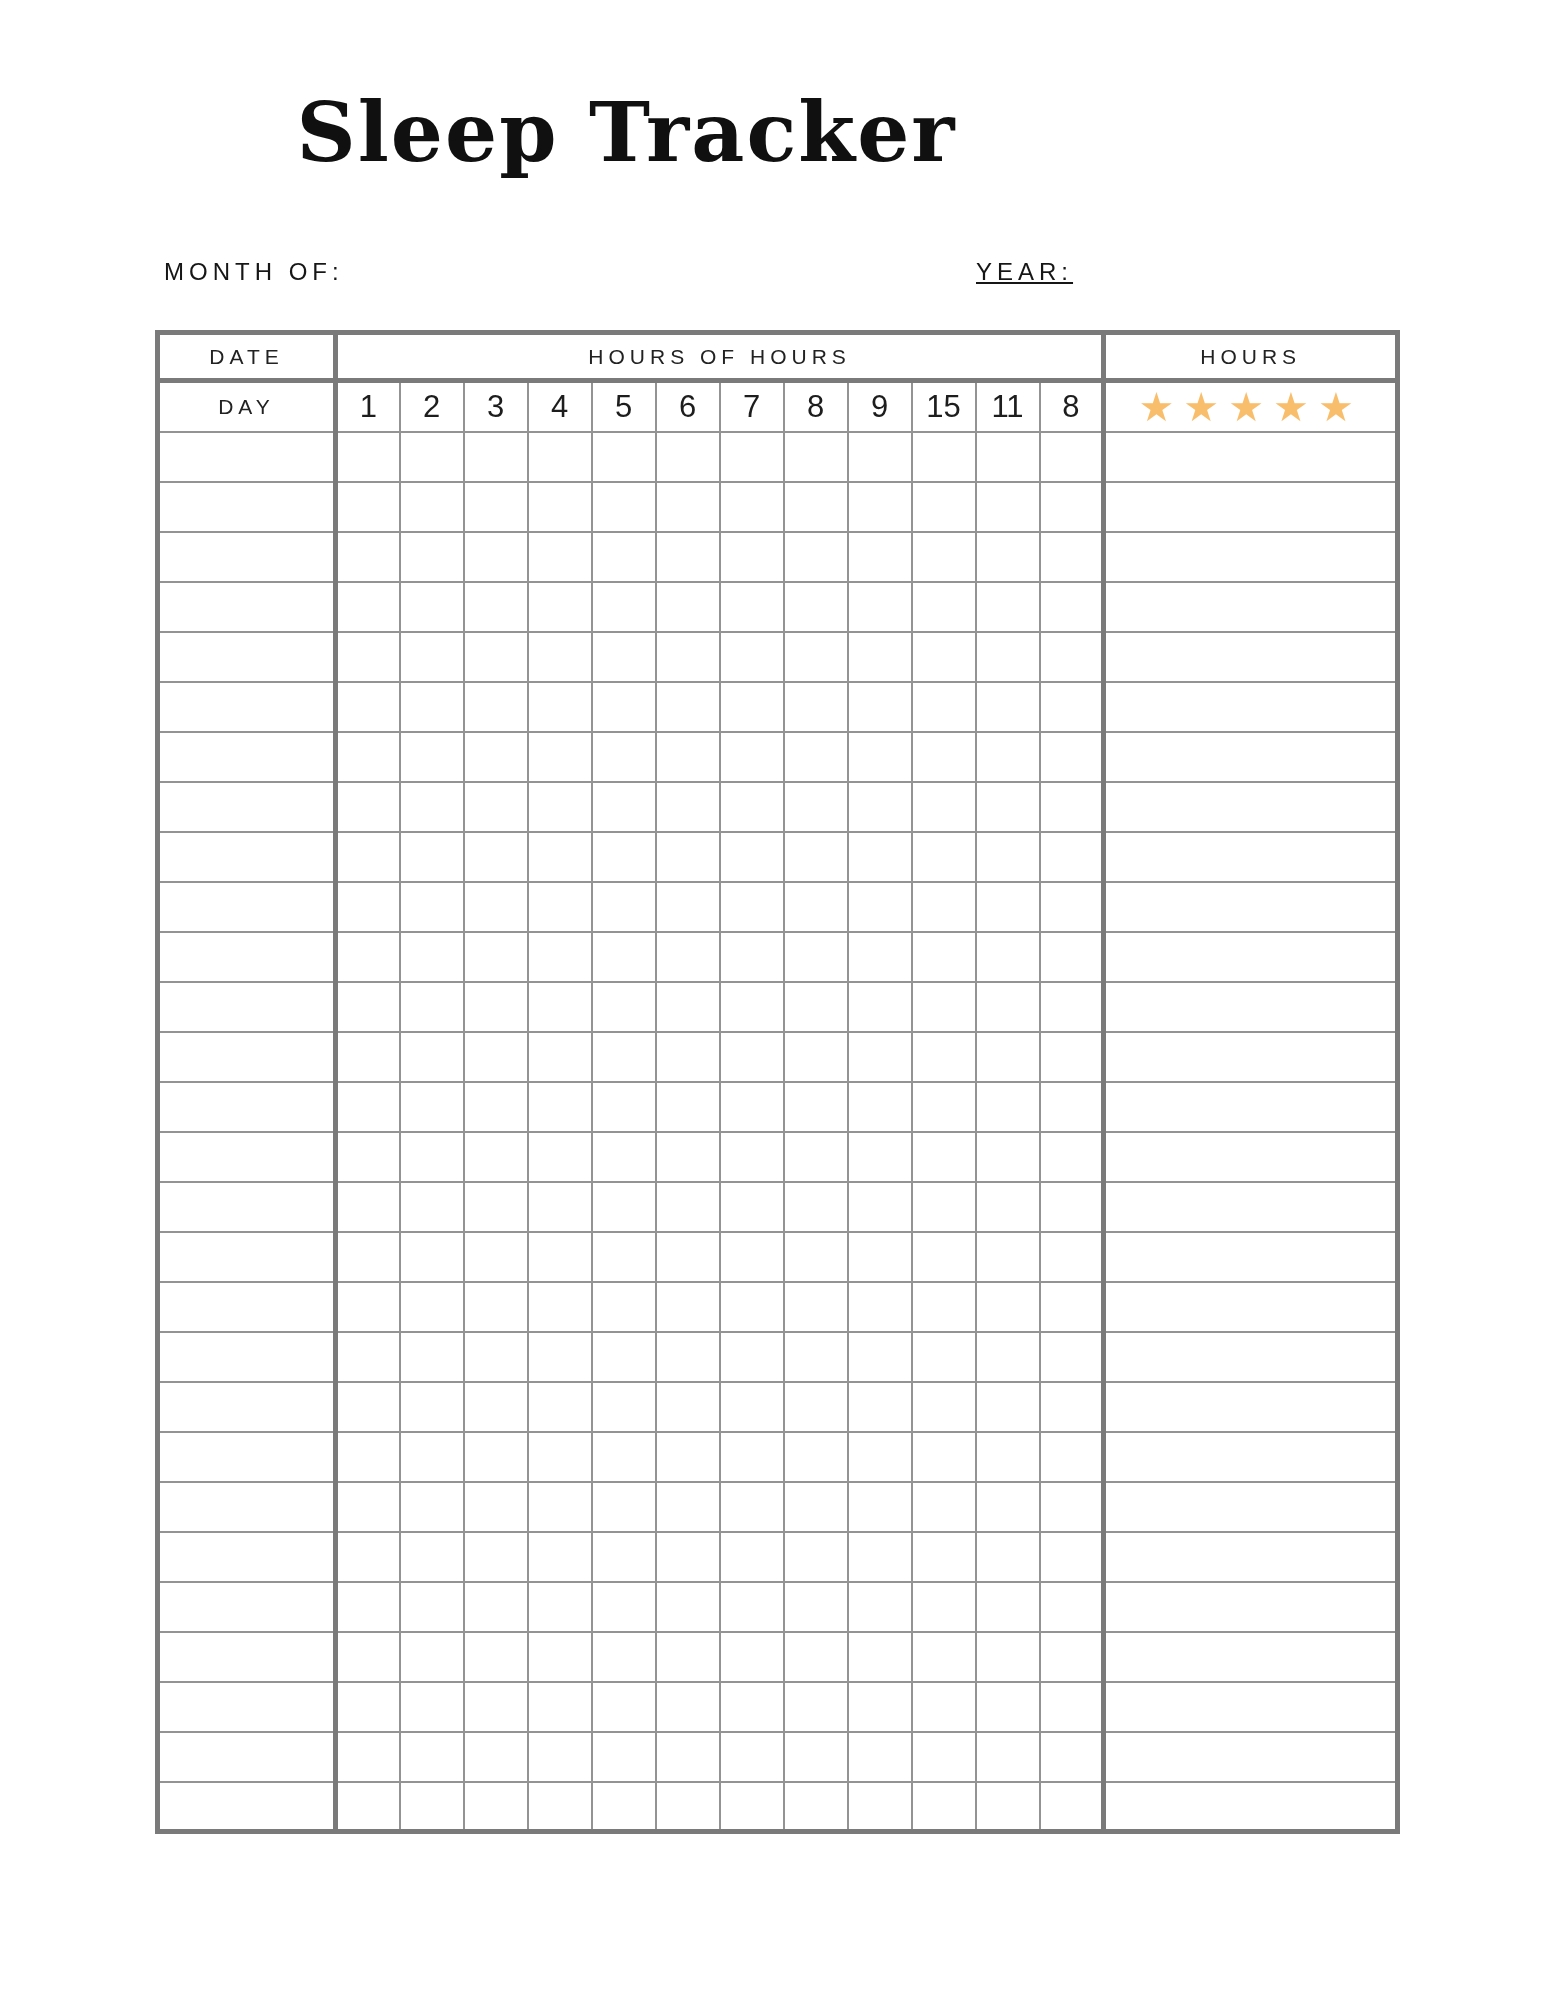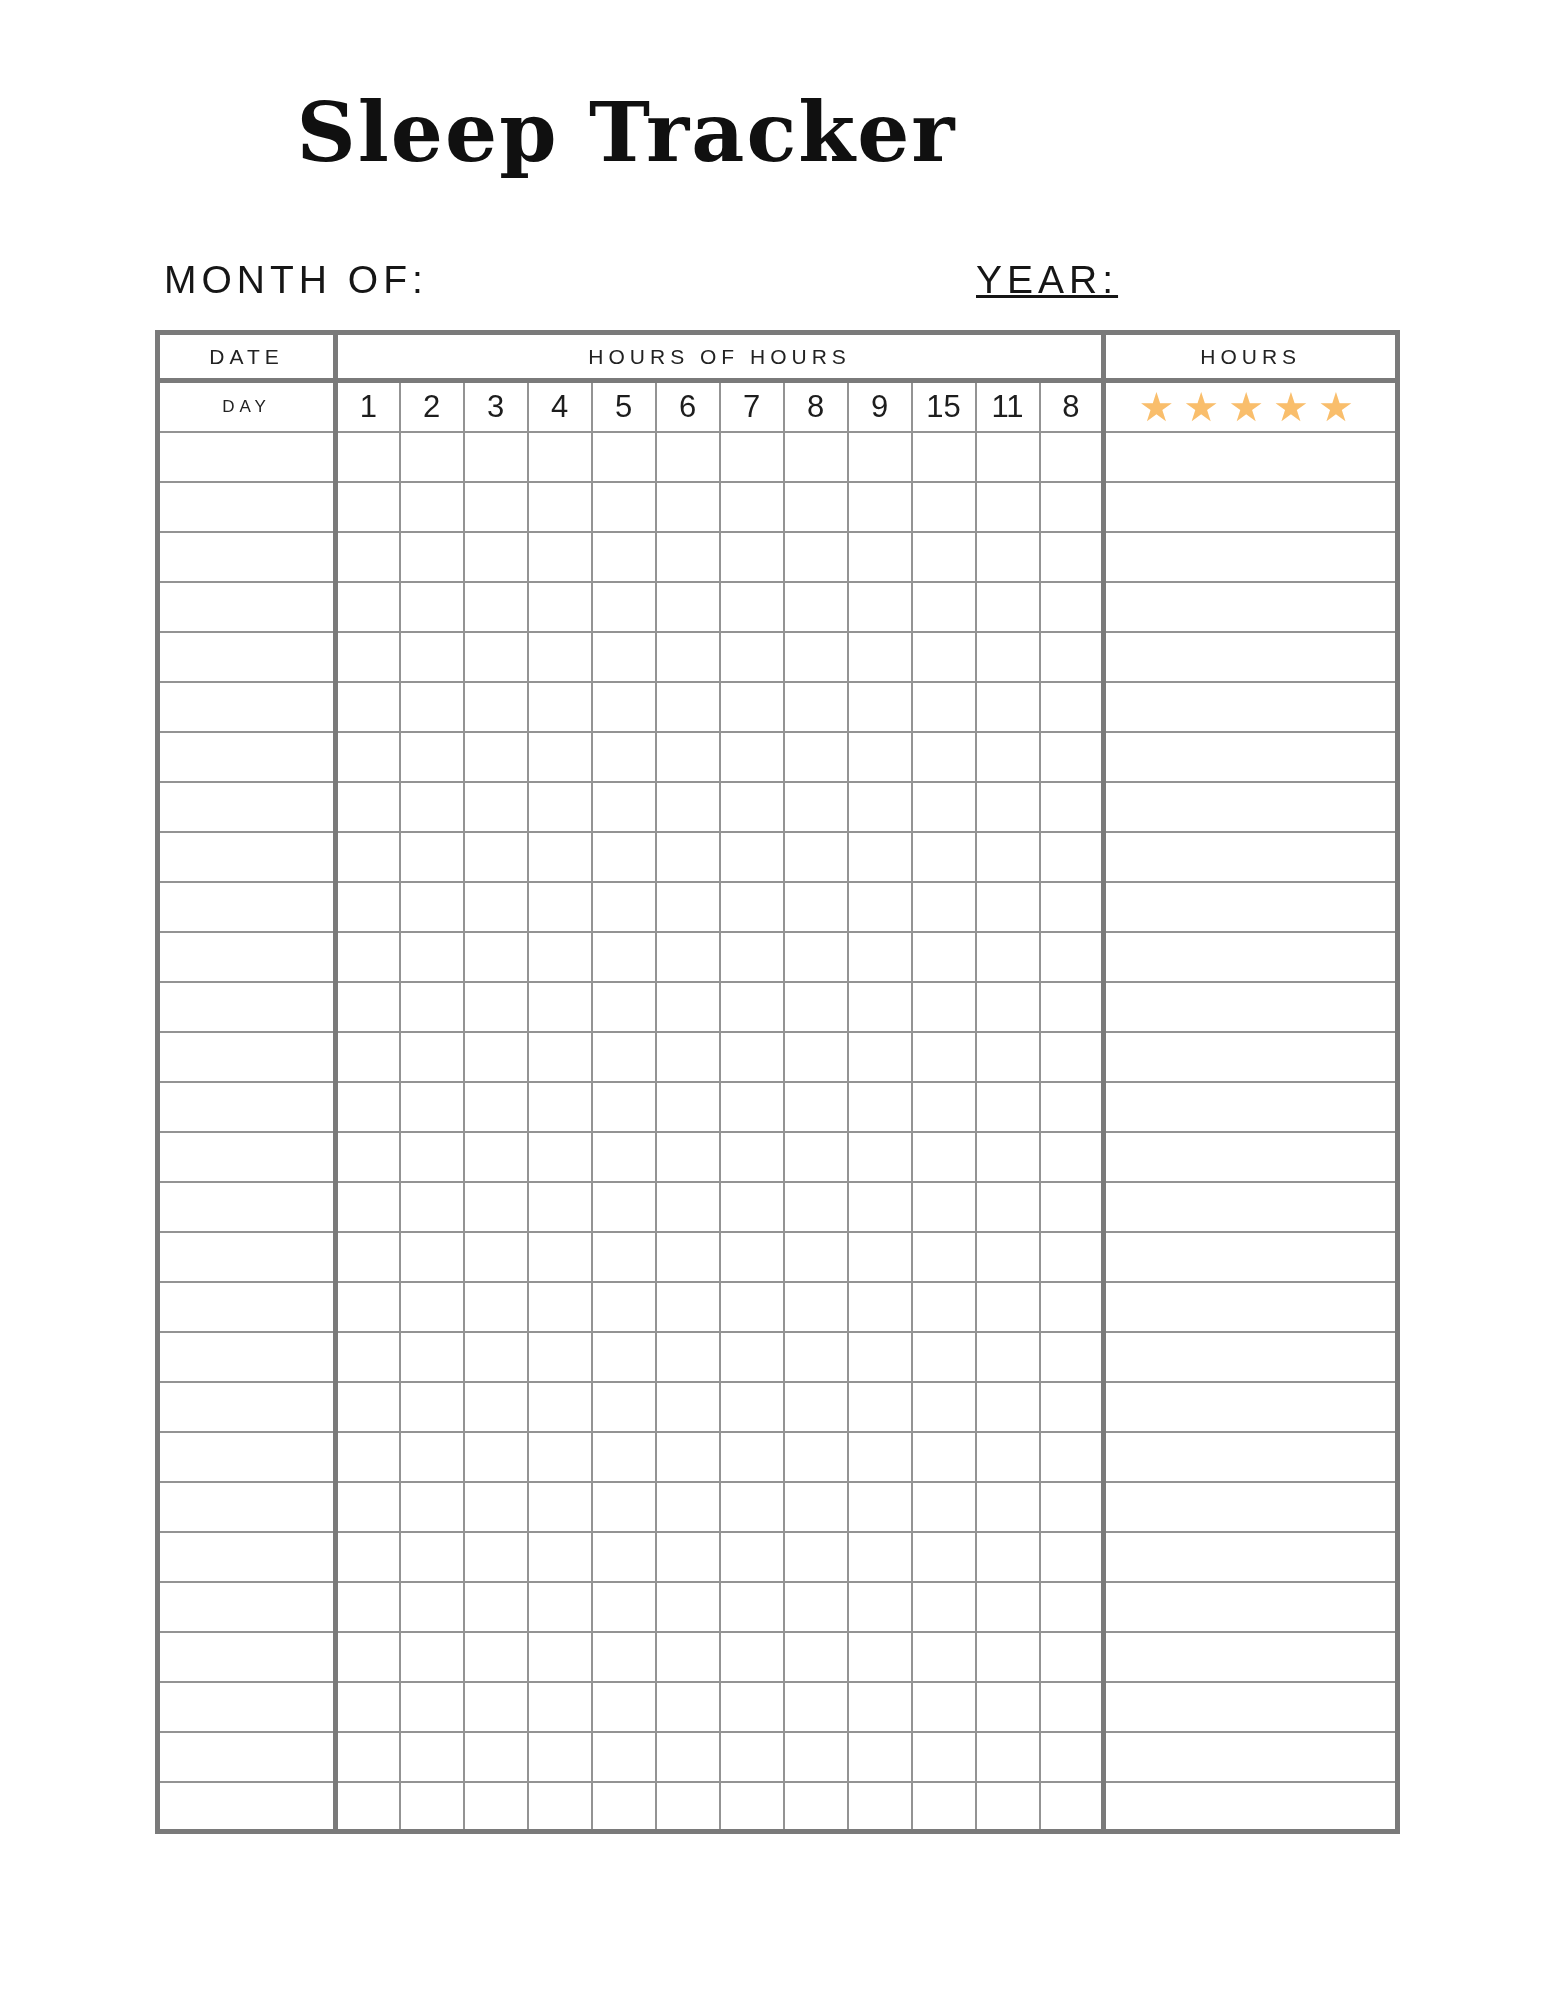--- a/index.html
+++ b/index.html
@@ -19,21 +19,21 @@
     font-family:"DejaVu Serif", serif;
     font-weight:bold;
     font-size:82px;
     letter-spacing:2px;
     color:#101010;
   }
   
   .meta-label{
     position:absolute;
     top:258px;
-    font-size:39px;
+    font-size:24px;
     letter-spacing:5px;
     color:#161616;
     white-space:nowrap;
   }
   .month-label{left:164px;}
   .year-label{left:976px;text-decoration:underline;}
 
   
   table.tracker{
     position:absolute;
@@ -55,21 +55,21 @@
   tbody tr{height:50px;}
   tr.h1 td{
     border-bottom:5px solid #7a7a7a;
     font-size:21px;
     letter-spacing:5px;
     color:#222222;
   }
   .thick-r{border-right:5px solid #7a7a7a !important;}
   .thick-l{border-left:5px solid #7a7a7a !important;}
   td.day-cell{
-    font-size:17px;
+    font-size:21px;
     letter-spacing:5px;
     color:#222222;
   }
   td.hour-head{
     font-size:31px;
     color:#1d1d1d;
   }
   .stars{
     font-size:40px;
     line-height:1;

